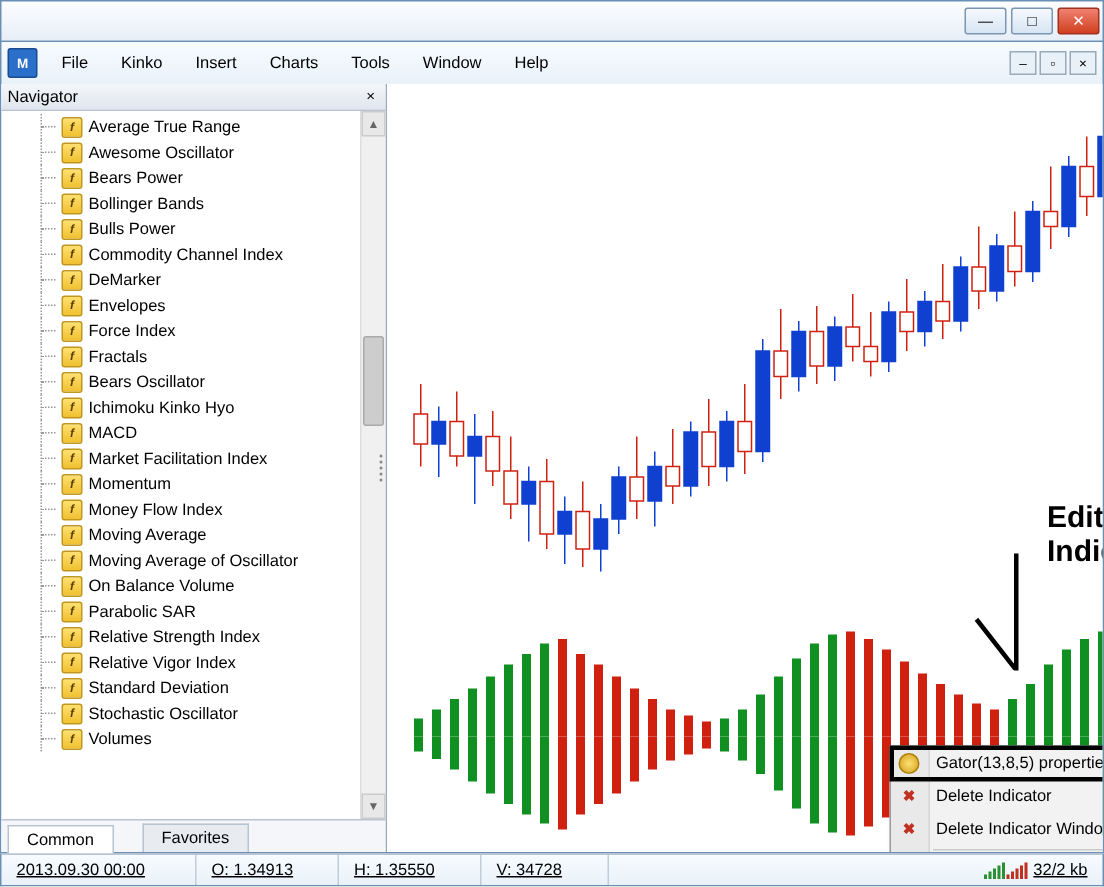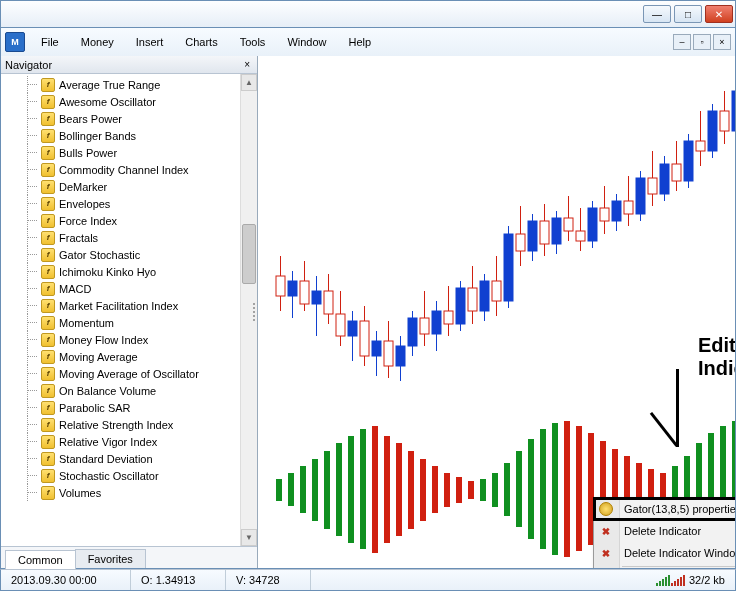--- a/index.html
+++ b/index.html
@@ -25,41 +25,41 @@
 .tree-item { display:flex; align-items:center; height:17px; padding-left:34px; white-space:nowrap; position:relative; }
 .tree-item::before { content:""; position:absolute; left:20px; top:0; bottom:0; border-left:1px dotted #999; }
 .tree-item::after { content:""; position:absolute; left:20px; top:8px; width:10px; border-top:1px dotted #999; }
 .fx-icon { width:14px; height:14px; background:linear-gradient(#ffe070,#f0c030); border:1px solid #c09820; border-radius:2px; margin-right:4px; display:flex; align-items:center; justify-content:center; font-size:8px; font-style:italic; font-weight:bold; color:#5a4000; }
 .nav-scrollbar { position:absolute; right:0; top:18px; bottom:22px; width:17px; background:#f0f0f0; border-left:1px solid #ddd; }
 .nav-scroll-thumb { position:absolute; left:1px; right:1px; top:150px; height:60px; background:#cdcdcd; border:1px solid #aaa; border-radius:2px; }
 .nav-scroll-btn { position:absolute; left:0; right:0; height:17px; background:#e8e8e8; border:1px solid #ccc; display:flex; align-items:center; justify-content:center; font-size:8px; color:#666; }
 .grip { position:absolute; right:0; top:50%; width:6px; height:40px; transform:translateY(-50%); display:flex; flex-direction:column; gap:2px; align-items:center; justify-content:center; }
 .grip span { width:2px; height:2px; background:#888; border-radius:50%; }
 
-.nav-tabs { height:22px; border-top:1px solid #b8c4d2; display:flex; align-items:flex-end; padding:0 4px; background:#f4f6f9; }
+.nav-tabs { height:22px; border-top:1px solid #b8c4d2; display:flex; align-items:flex-end; padding:0 4px; background:#f4f6f9;gap:20px; }
 .nav-tab { padding:3px 12px; font-size:11px; border:1px solid #b8c4d2; border-bottom:none; background:#fff; margin-right:-1px; position:relative; top:1px; }
 .nav-tab.inactive { background:#e8ecf1; top:0; }
 
 .chart { flex:1; position:relative; background:#fff; overflow:hidden; }
 
 .context-menu { position:absolute; left:335px; top:441px; width:251px; background:#f2f2f2; border:1px solid #9a9a9a; box-shadow:2px 2px 4px rgba(0,0,0,.25); font-size:11px; z-index:30; }
 .cm-iconcol { position:absolute; left:0; top:0; bottom:0; width:26px; background:#e9e9e9; border-right:1px solid #d5d5d5; }
 .cm-item { position:relative; height:22px; display:flex; align-items:center; padding-left:30px; padding-right:8px; }
 .cm-item.hl { outline:3px solid #000; outline-offset:-2px; }
 .cm-icon { position:absolute; left:4px; width:16px; height:16px; display:flex; align-items:center; justify-content:center; font-size:10px; }
 .cm-sep { height:1px; margin:2px 2px 2px 28px; background:#c9c9c9; }
 .gear { width:14px; height:14px; border-radius:50%; background:radial-gradient(#ffe070,#d0a020); border:1px solid #b08000; }
 .redx { color:#c03020; font-weight:bold; }
 
 .annotation { position:absolute; left:440px; top:278px; font-size:20px; font-weight:bold; color:#000; z-index:20; }
 .anno-line1 { position:absolute; left:418px; top:313px; width:3px; height:78px; background:#000; z-index:19; }
 .anno-line2 { position:absolute; left:378px; top:389px; width:42px; height:3px; background:#000; z-index:19; transform:rotate(52deg); transform-origin:right top; }
 
 .statusbar { position:absolute; left:0; right:0; bottom:0; height:22px; border:1px solid #6a8fb5; border-top:1px solid #b8c4d2; background:linear-gradient(#f7fbff,#e9f1f9); display:flex; align-items:center; font-size:11px; }
-.sb-cell { padding:0 10px; border-right:1px solid #c0cdd9; height:100%; display:flex; align-items:center; }
+.sb-cell { padding:0 10px; border-right:1px solid #c0cdd9; height:100%; display:flex; align-items:center;text-decoration:underline; }
 .sb-bars { display:flex; align-items:flex-end; gap:1px; height:12px; margin-right:4px; }
 .sb-bars span { width:2px; background:#2a9030; }
 .sb-bars .r { background:#c03020; }
 
 svg.candles { position:absolute; left:0; top:0; }
 svg.gator { position:absolute; left:0; top:360px; }
 </style>
 </head>
 <body>
 
@@ -67,21 +67,21 @@
   <div class="winbtns">
     <div class="winbtn">—</div>
     <div class="winbtn">□</div>
     <div class="winbtn close">✕</div>
   </div>
 </div>
 
 <div class="menubar">
   <div class="logo">M</div>
   <div class="menu-item">File</div>
-  <div class="menu-item">Money</div>
+  <div class="menu-item">Kinko</div>
   <div class="menu-item">Insert</div>
   <div class="menu-item">Charts</div>
   <div class="menu-item">Tools</div>
   <div class="menu-item">Window</div>
   <div class="menu-item">Help</div>
   <div class="mdi-btns">
     <div class="mdi-btn">–</div>
     <div class="mdi-btn">▫</div>
     <div class="mdi-btn">×</div>
   </div>
@@ -129,21 +129,21 @@
         <div class="tree-item">
           <span class="fx-icon">f</span>
           <span>Force Index</span>
         </div>
         <div class="tree-item">
           <span class="fx-icon">f</span>
           <span>Fractals</span>
         </div>
         <div class="tree-item">
           <span class="fx-icon">f</span>
-          <span>Gator Stochastic</span>
+          <span>Bears Oscillator</span>
         </div>
         <div class="tree-item">
           <span class="fx-icon">f</span>
           <span>Ichimoku Kinko Hyo</span>
         </div>
         <div class="tree-item">
           <span class="fx-icon">f</span>
           <span>MACD</span>
         </div>
         <div class="tree-item">
@@ -406,20 +406,21 @@
       </div>
       <div class="cm-sep"></div>
 
     </div>
   </div>
 </div>
 
 <div class="statusbar">
   <div class="sb-cell" style="width:130px">2013.09.30 00:00</div>
   <div class="sb-cell" style="width:95px">O: 1.34913</div>
+  <div class="sb-cell" style="width:95px">H: 1.35550</div>
   <div class="sb-cell" style="width:85px">V: 34728</div>
   <div class="sb-cell" style="border:none; margin-left:auto;">
     <div class="sb-bars">
       <span style="height:3px"></span>
         <span style="height:5px"></span>
         <span style="height:7px"></span>
         <span style="height:9px"></span>
         <span style="height:11px"></span>
       <span class="r" style="height:3px"></span>
         <span class="r" style="height:5px"></span>

